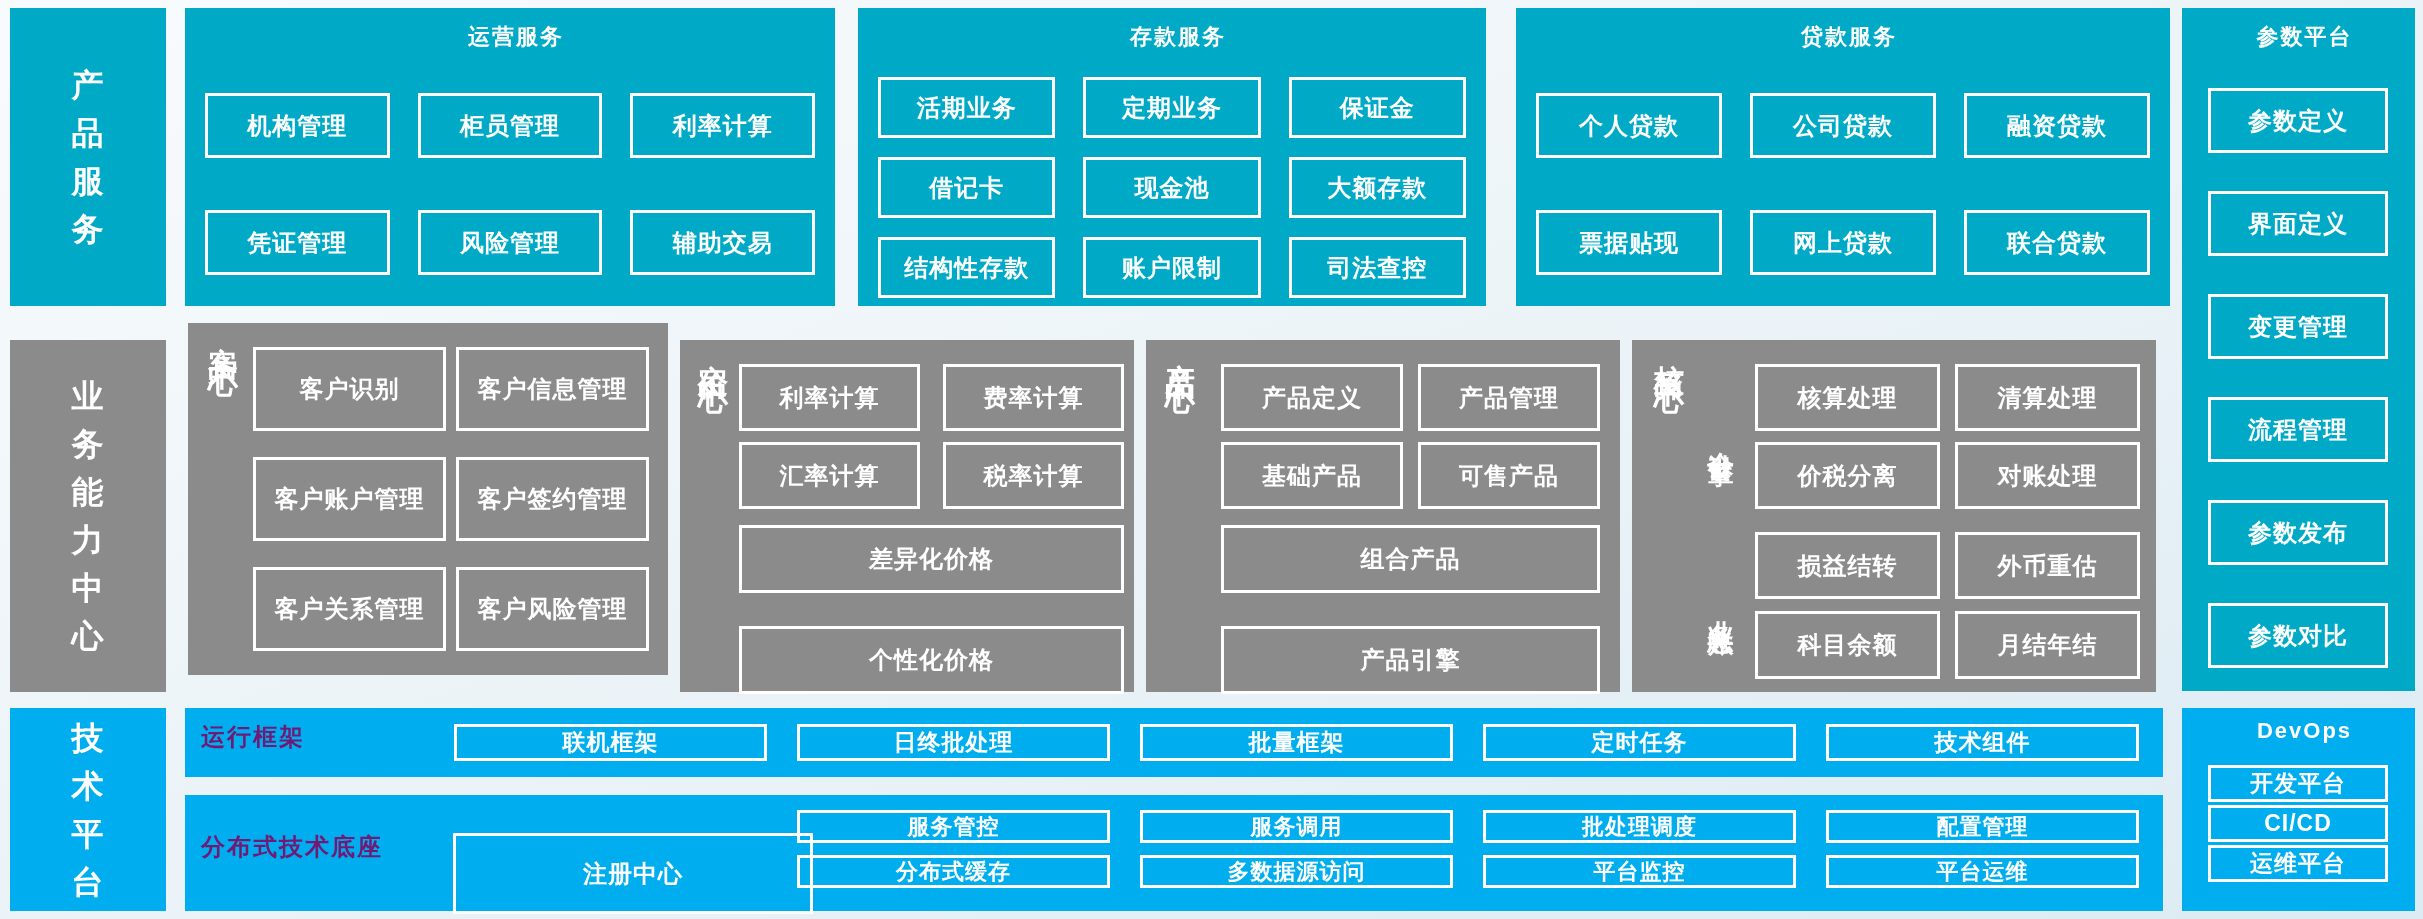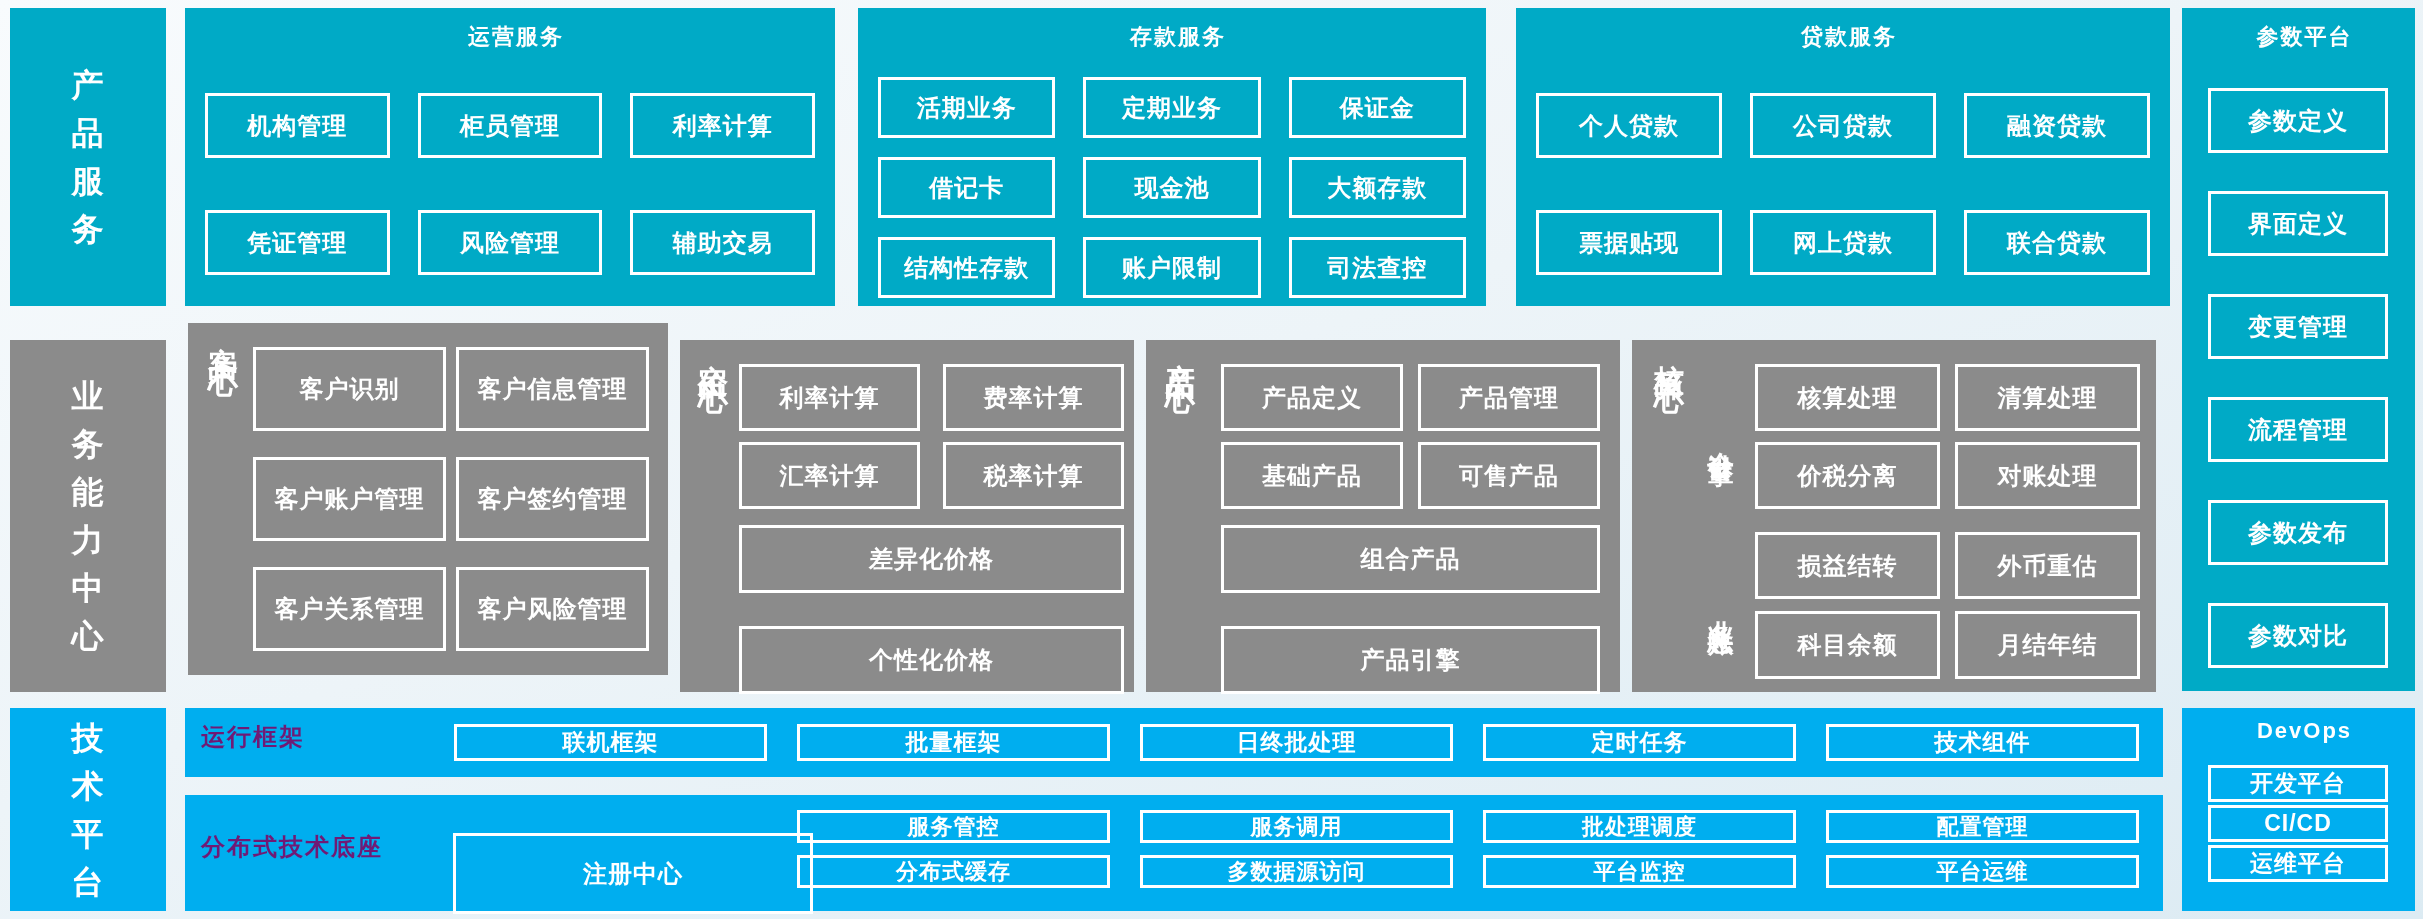--- a/index.html
+++ b/index.html
@@ -207,22 +207,22 @@
         <div class="box">科目余额</div>
         <div class="box">月结年结</div>
       </div>
     </div>
   </div>
 
   <div class="blk blue" style="left:185px;top:708px;width:1978px;height:69px;">
     <div class="hlabel" style="padding-left:0;">运行框架</div>
     <div class="run-row">
       <div class="box">联机框架</div>
+      <div class="box">日终批处理</div>
       <div class="box">批量框架</div>
-      <div class="box">日终批处理</div>
       <div class="box">定时任务</div>
       <div class="box">技术组件</div>
     </div>
   </div>
 
   <div class="blk blue" style="left:185px;top:795px;width:1978px;height:116px;">
     <div class="hlabel" style="padding-left:0;">分布式技术底座</div>
     <div class="box reg-box">注册中心</div>
     <div class="base-grid">
       <div class="box">服务管控</div>

